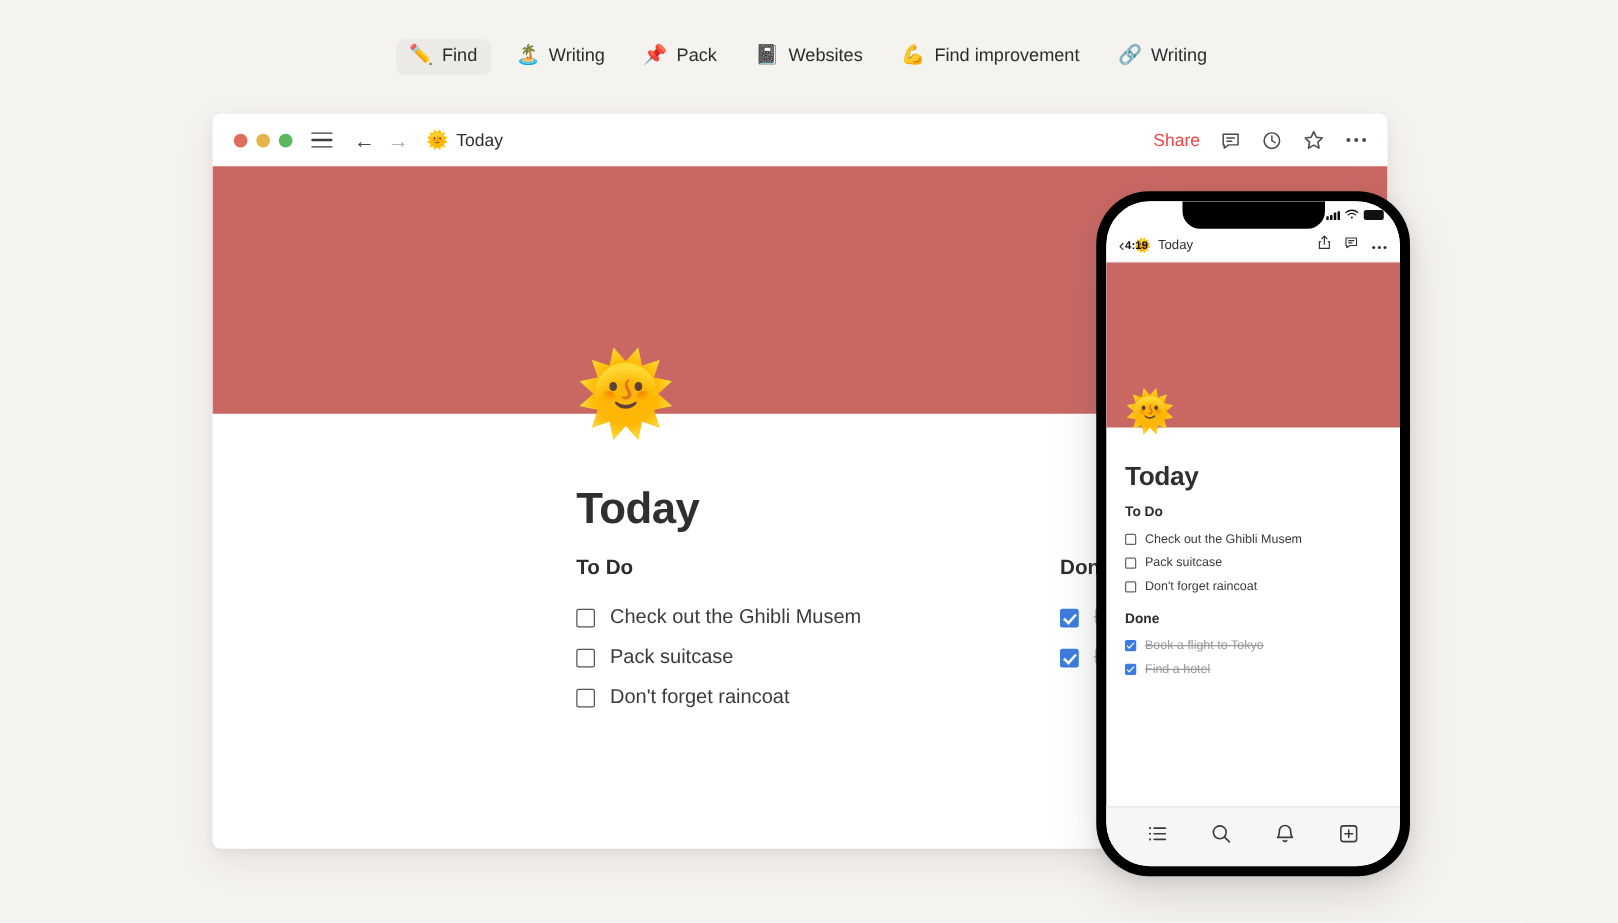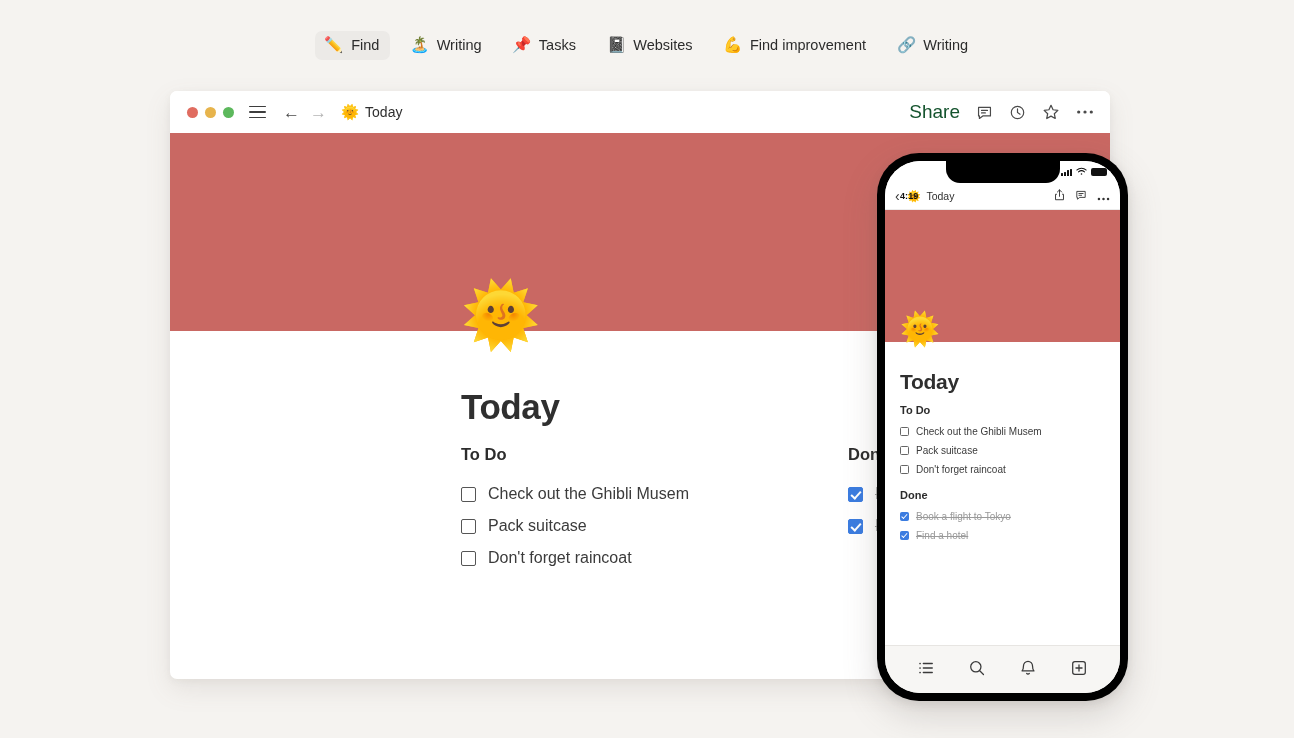--- a/index.html
+++ b/index.html
@@ -121,22 +121,22 @@
   }
   #win-doctitle .emoji { font-size: 14.5px; }
 
   #win-actions {
     margin-left: auto;
     display: flex;
     align-items: center;
     gap: 16px;
   }
   #win-actions .act-label {
-    font-size: 19px;
-    color: #14532d;
+    font-size: 14px;
+    color: #ef4444;
     cursor: pointer;
   }
   .ic { cursor: pointer; display:block; }
 
   
   #cover {
     height: 198px;
     background: #c96863;
   }
   #page-body {
@@ -378,21 +378,21 @@
   <div class="tab active">
     <span class="emoji">✏️</span>
     <span>Find</span>
   </div>
   <div class="tab">
     <span class="emoji">🏝️</span>
     <span>Writing</span>
   </div>
   <div class="tab">
     <span class="emoji">📌</span>
-    <span>Tasks</span>
+    <span>Pack</span>
   </div>
   <div class="tab">
     <span class="emoji">📓</span>
     <span>Websites</span>
   </div>
   <div class="tab">
     <span class="emoji">💪</span>
     <span>Find improvement</span>
   </div>
   <div class="tab">

